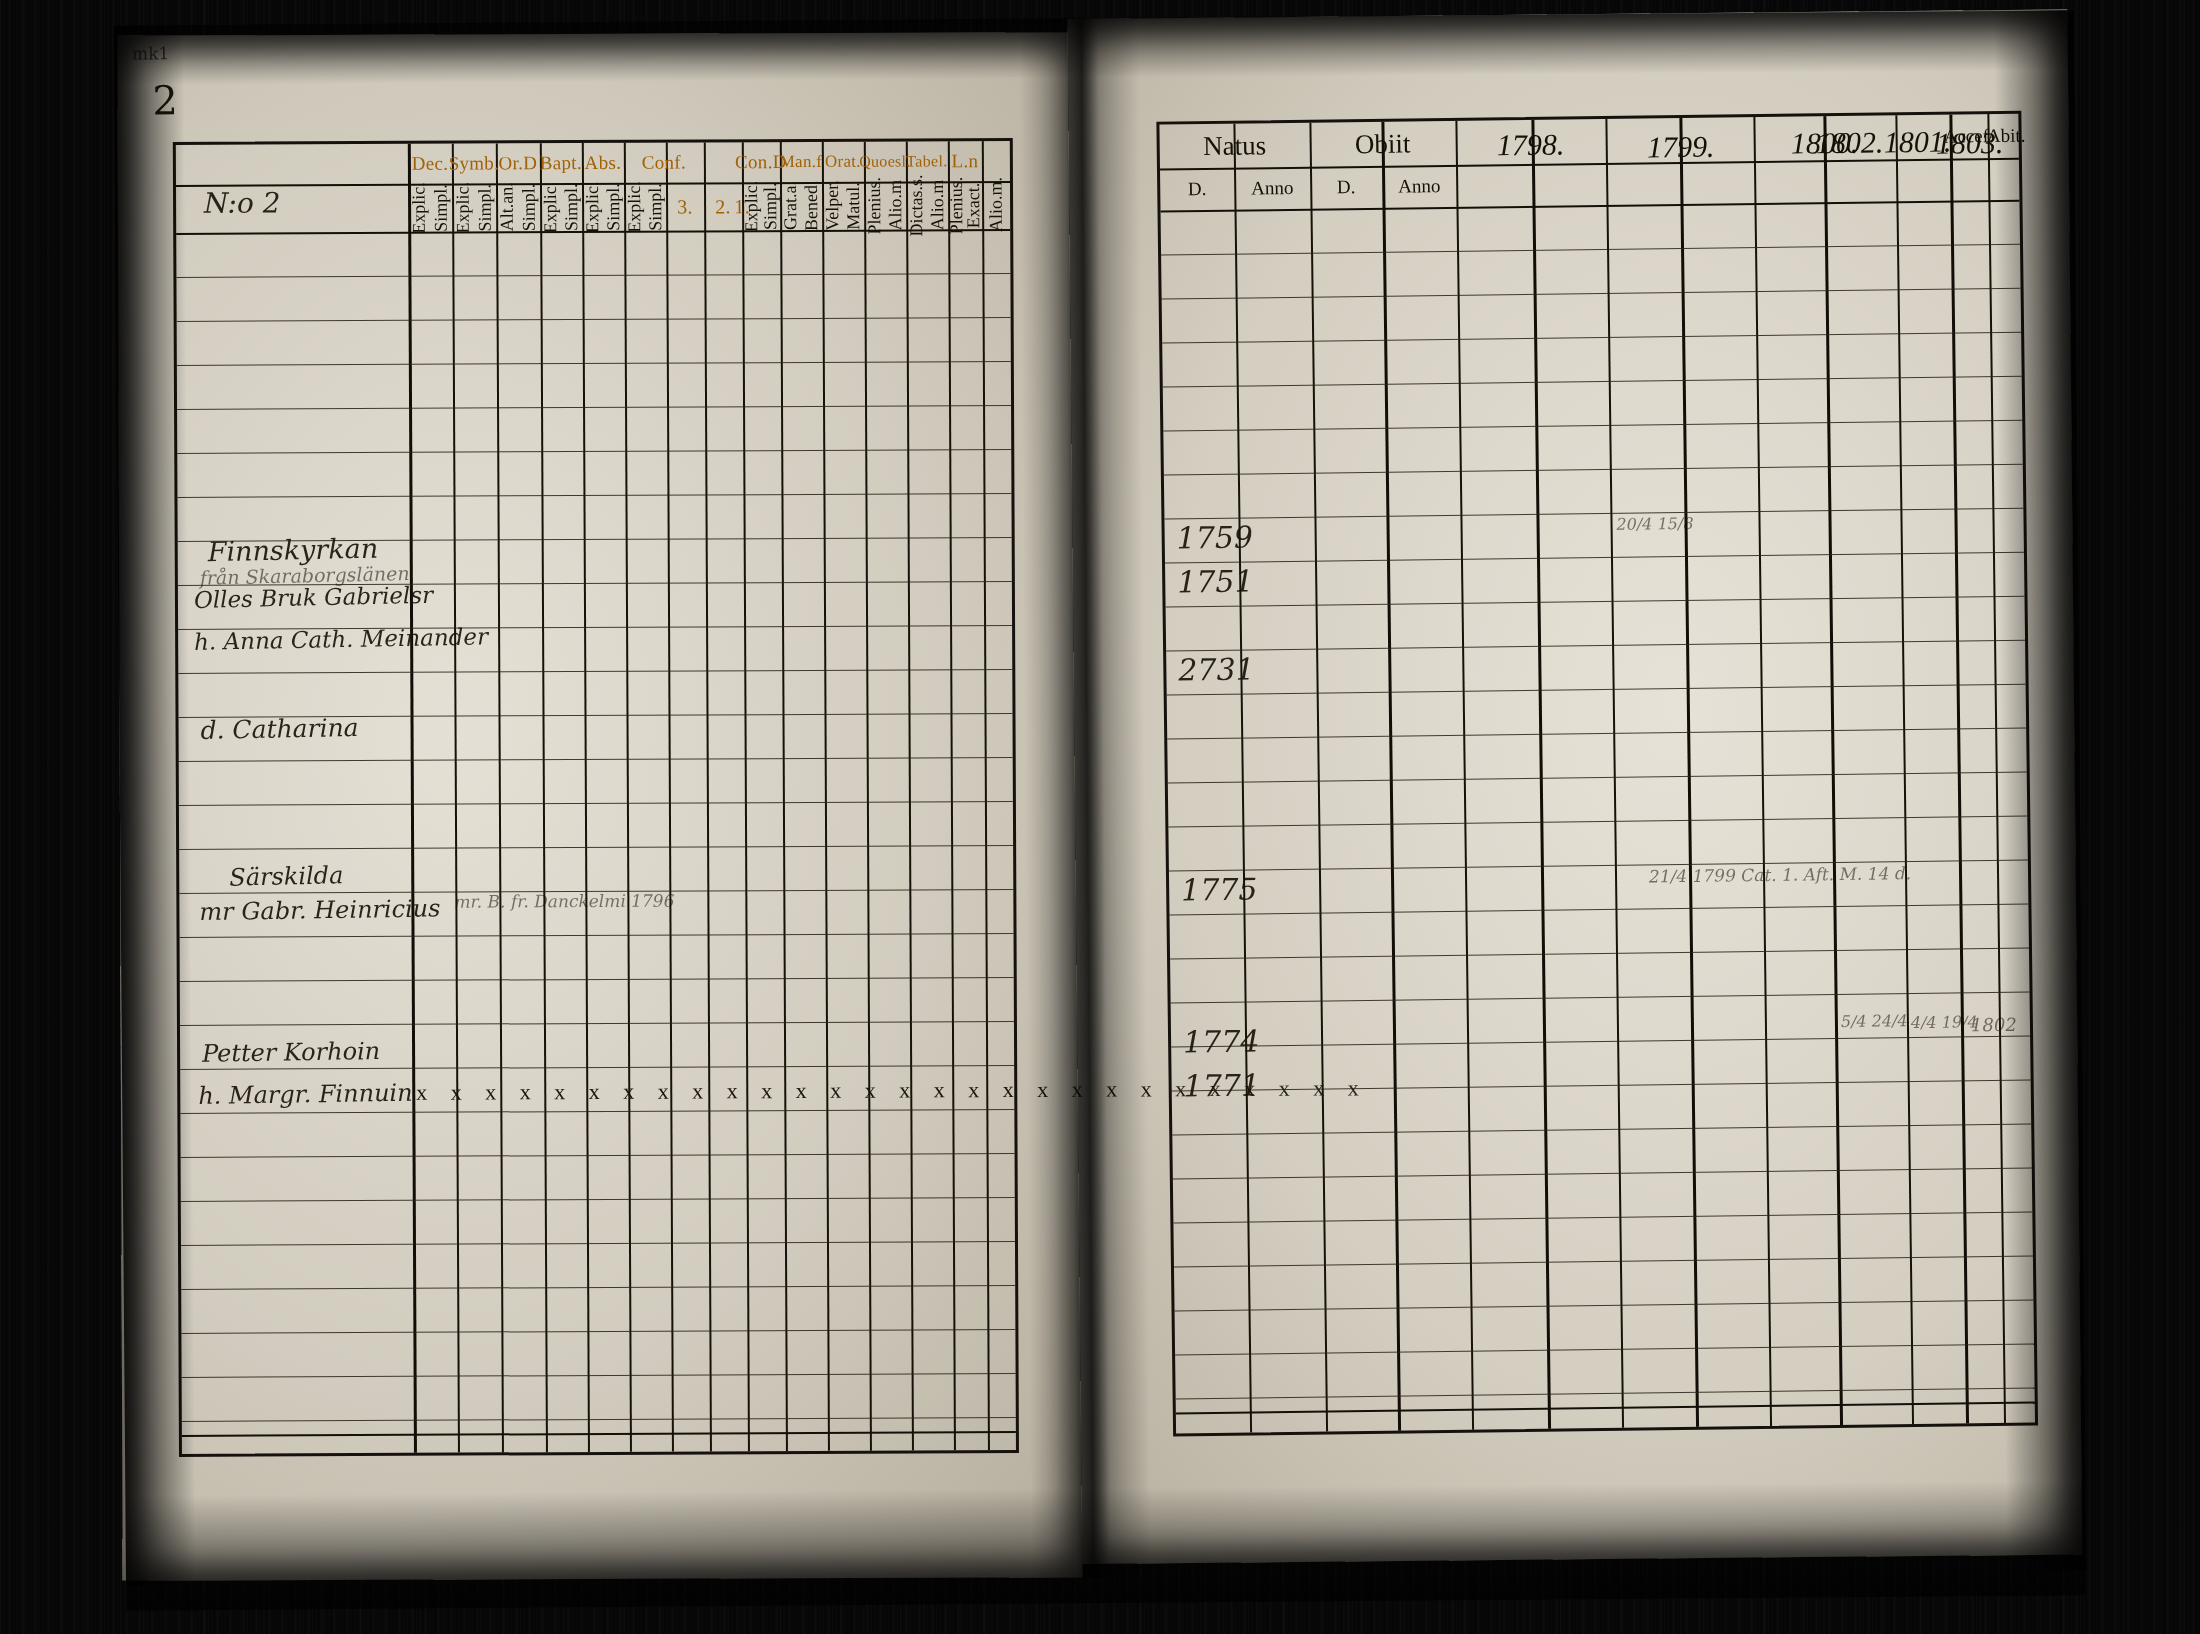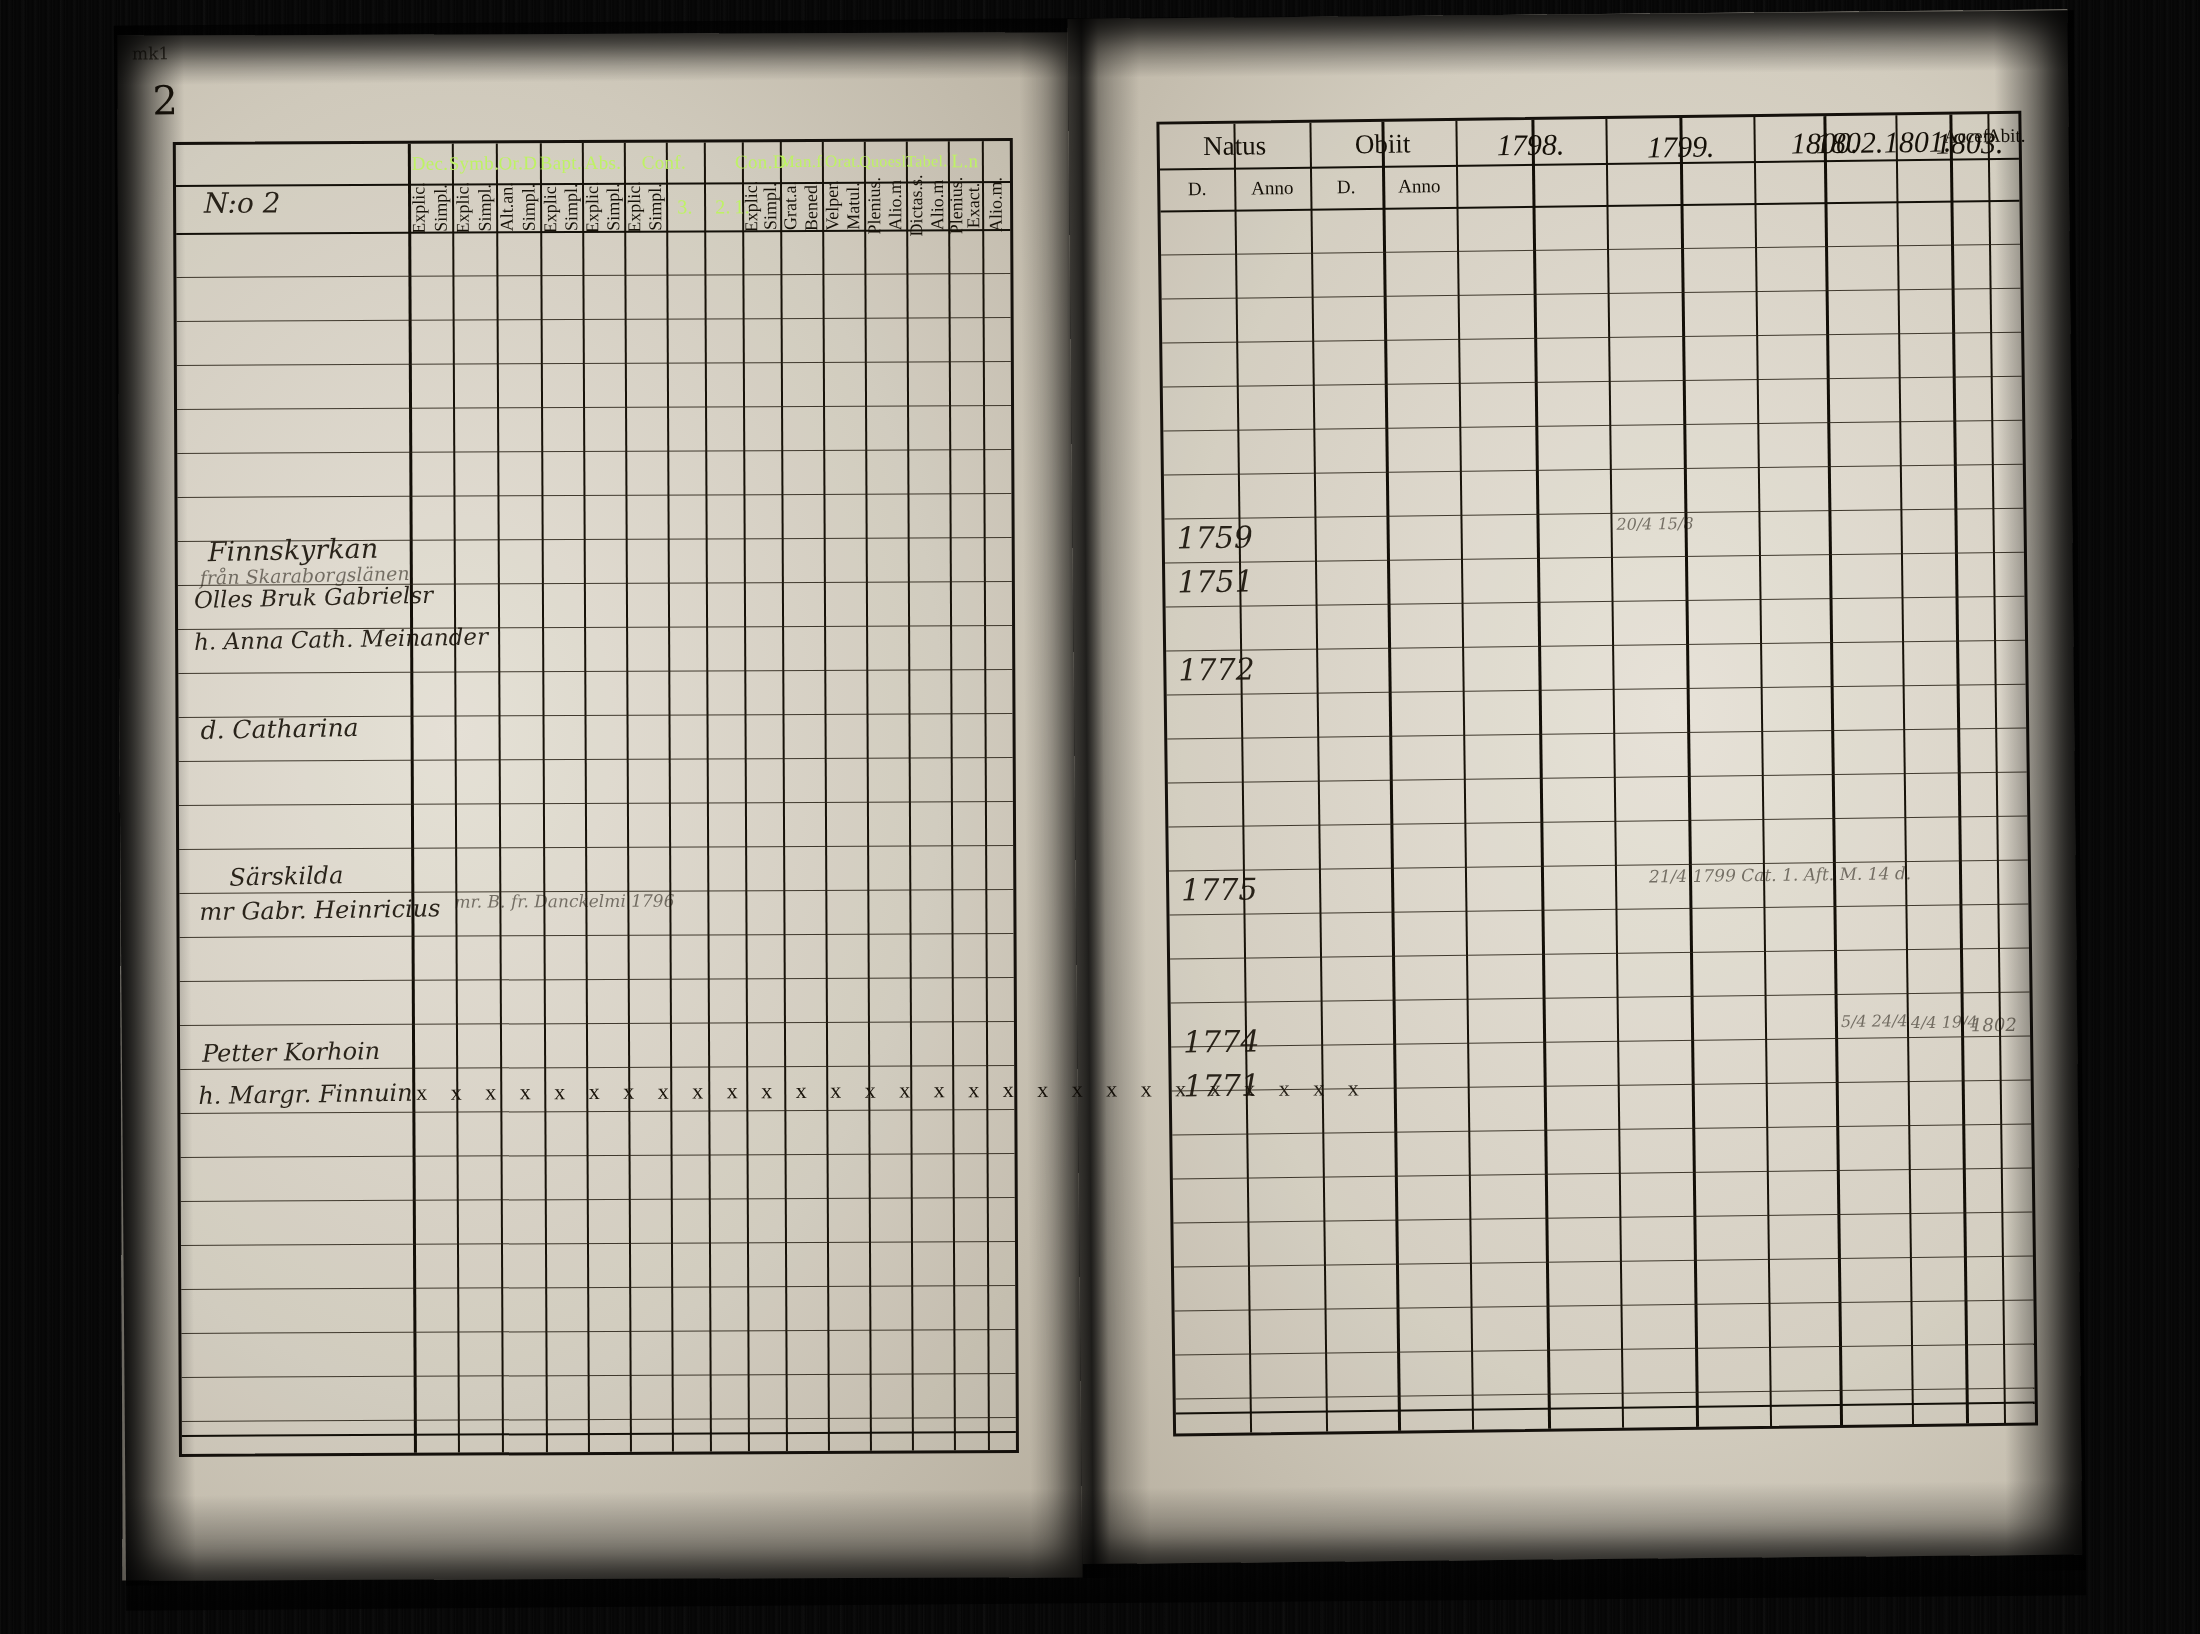--- a/index.html
+++ b/index.html
@@ -132,21 +132,21 @@
   
   .hdr-cell {
     position: absolute;
     top: 0;
     height: 88px;
     box-sizing: border-box;
     display: flex;
     align-items: center;
     justify-content: center;
     font-size: 19px;
-    color: #bef264;
+    color: #a16207;
     letter-spacing: .3px;
   }
   .hdr-sub {
     position: absolute;
     box-sizing: border-box;
     display: flex;
     align-items: center;
     justify-content: center;
     color: #171209;
     font-size: 18px;
@@ -408,21 +408,21 @@
       <div class="hline" style="top:1054px;"></div>
       <div class="hline" style="top:1098px;"></div>
       <div class="hline" style="top:1142px;"></div>
       <div class="hline" style="top:1186px;"></div>
       <div class="hline" style="top:1230px;"></div>
       <div class="hline" style="top:1274px;"></div>
       <div class="hline thick" style="top:1288px;"></div>
 
       <div class="hand ink" style="left:12px;top:396px;font-size:30px;">1759</div>
       <div class="hand ink" style="left:12px;top:440px;font-size:30px;">1751</div>
-      <div class="hand ink" style="left:12px;top:528px;font-size:30px;">1772</div>
+      <div class="hand ink" style="left:12px;top:528px;font-size:30px;">2731</div>
       <div class="hand ink" style="left:12px;top:748px;font-size:30px;">1775</div>
       <div class="hand ink" style="left:12px;top:900px;font-size:30px;">1774</div>
       <div class="hand ink" style="left:12px;top:944px;font-size:30px;">1771</div>
 
       <div class="hand ink faint" style="left:452px;top:398px;font-size:16px;line-height:1;">20/4 15/8</div>
       <div class="hand ink faint" style="left:480px;top:748px;font-size:17px;">21/4 1799 Cat. 1. Aft. M. 14 d.</div>
       <div class="hand ink faint" style="left:670px;top:896px;font-size:16px;">5/4 24/4</div>
       <div class="hand ink faint" style="left:740px;top:898px;font-size:16px;">4/4 19/4</div>
       <div class="hand ink faint" style="left:800px;top:900px;font-size:18px;">1802</div>
     </div>

